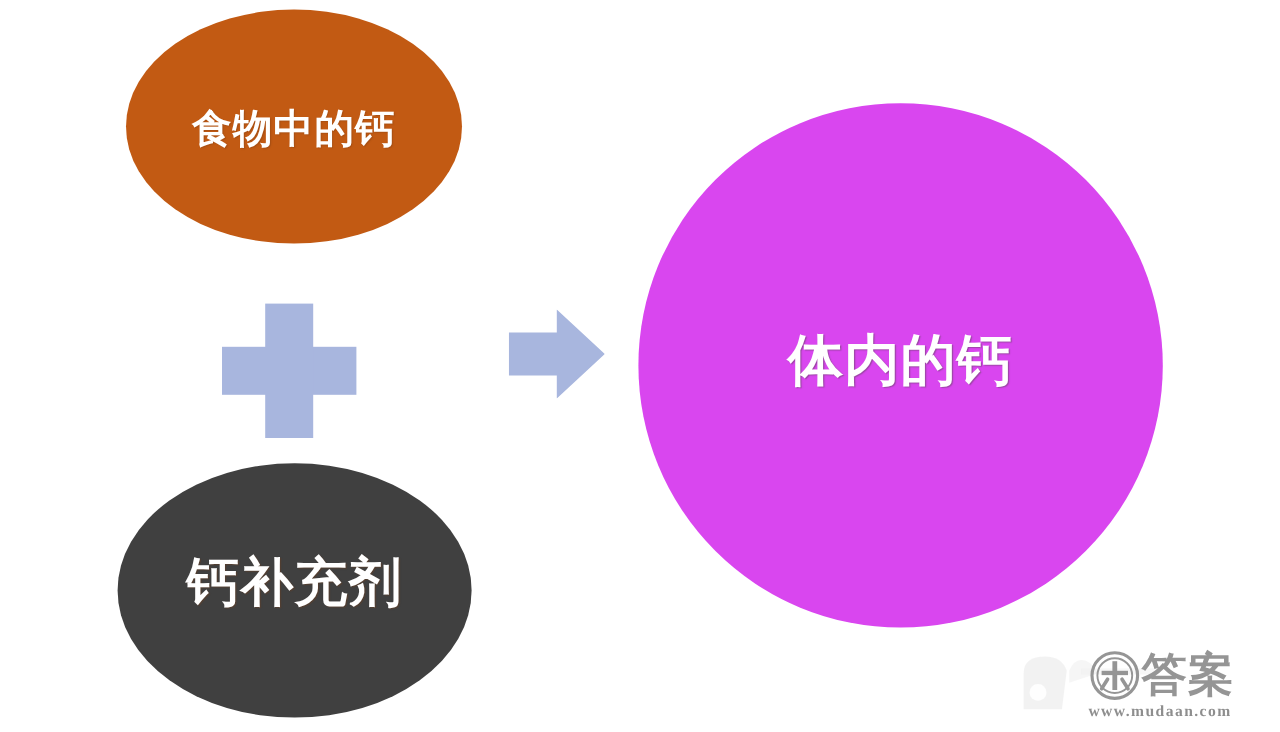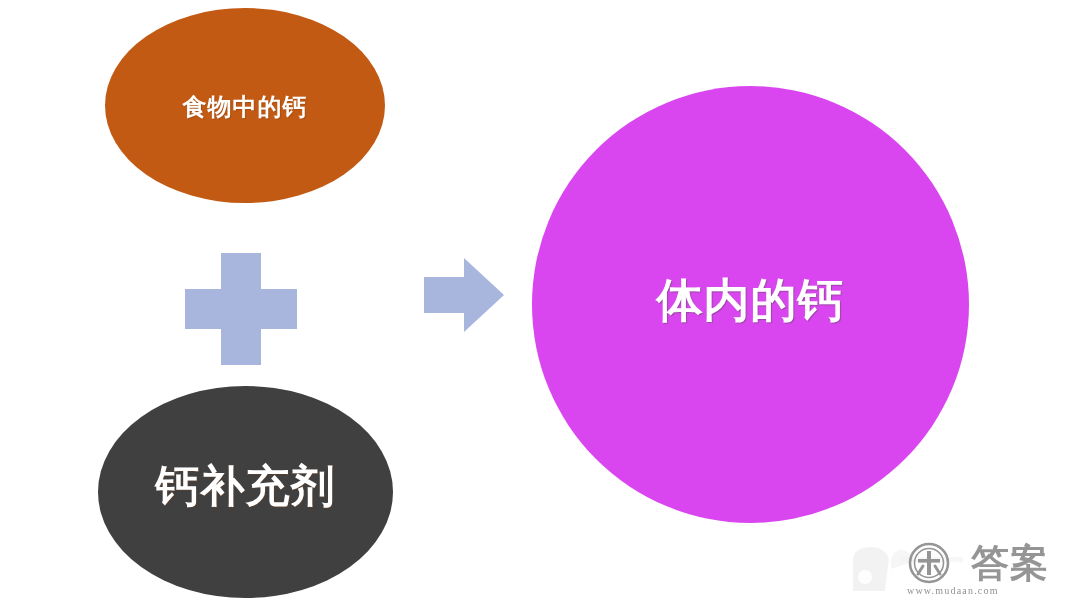--- a/index.html
+++ b/index.html
@@ -57,21 +57,21 @@
     font-weight: bold;
     letter-spacing: 1px;
     text-align: center;
     line-height: 1.1;
     white-space: nowrap;
     text-shadow: 1px 1px 1px rgba(120, 60, 20, 0.35);
     user-select: none;
   }
 
   #label-food {
-    font-size: 24px;
+    font-size: 33px;
     position: relative;
     top: 2px;
   }
 
   #label-supplement {
     font-size: 44px;
     position: relative;
     top: -6px;
   }
 
@@ -144,31 +144,31 @@
   #watermark-logo {
     width: 44px;
     height: 44px;
     flex: 0 0 auto;
   }
   #watermark-text {
     font-size: 38px;
     font-weight: bold;
     color: #555555;
     line-height: 1;
-    margin-left: 20px;
+    margin-left: 0;
     letter-spacing: 1px;
     white-space: nowrap;
   }
   #watermark-url {
     position: absolute;
     left: 62px;
     top: 50px;
     font-family: "Liberation Serif", "DejaVu Serif", serif;
-    font-size: 10px;
-    font-weight: normal;
+    font-size: 13px;
+    font-weight: bold;
     color: #4a4a4a;
     letter-spacing: 1.2px;
     white-space: nowrap;
   }
 </style>
 </head>
 <body>
 
 <div id="slide">
 

